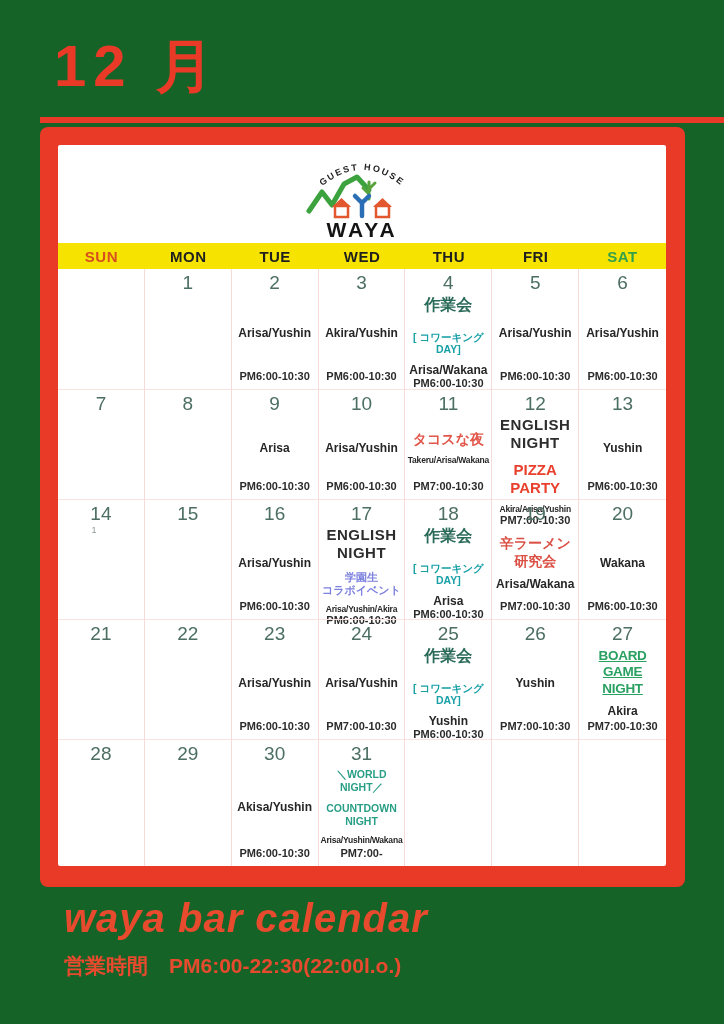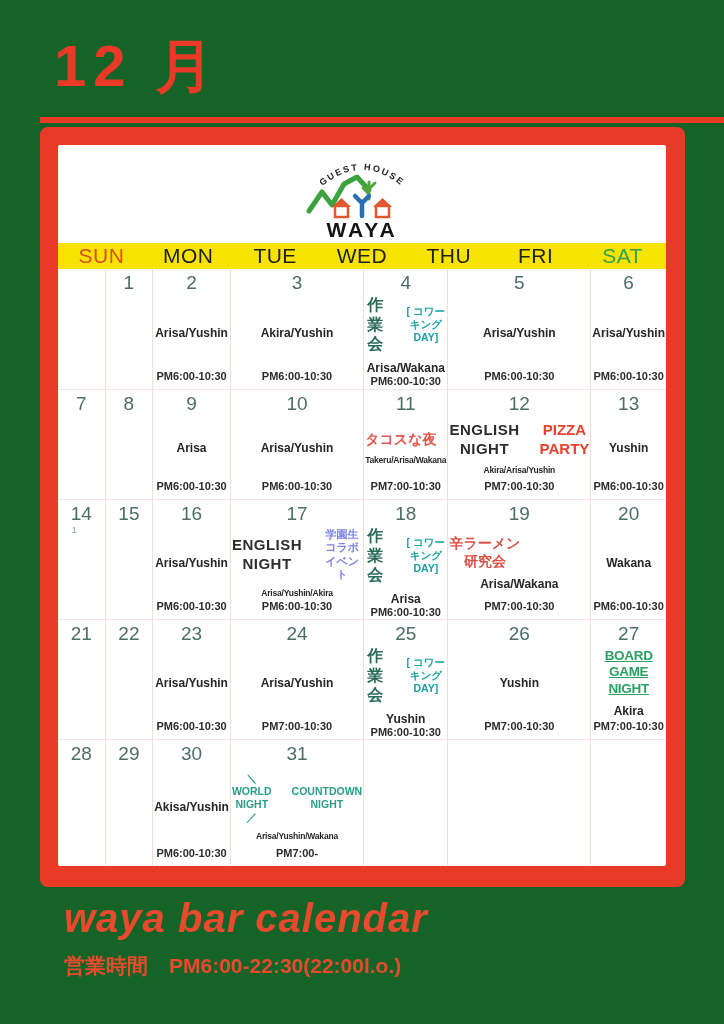--- a/index.html
+++ b/index.html
@@ -19,39 +19,39 @@
   }
   .sheet{
     position:absolute;left:58px;top:145px;width:608px;height:721px;
     background:#ffffff;border-radius:2px;
   }
   .logo-band{height:98px;display:flex;align-items:center;justify-content:center;}
   .weekday-row{
     height:26px;background:#f6e400;
     display:grid;grid-template-columns:repeat(7,1fr);align-items:center;
   }
-  .weekday{text-align:center;font-weight:400;font-size:21px;letter-spacing:0.5px;}
+  .weekday{text-align:center;font-weight:700;font-size:15px;letter-spacing:0.5px;}
   .cal-grid{
     display:grid;grid-template-columns:repeat(7,1fr);
     grid-template-rows:120px 110px 120px 120px 127px;
   }
   .cell{
     border-right:1px solid #f6dcd7;border-top:1px solid #f8e3de;
     display:flex;flex-direction:column;align-items:center;
     padding:2px 1px 0 1px;box-sizing:border-box;
   }
   .cal-grid .cell:nth-child(7n){border-right:none;}
   .cal-grid .cell:nth-child(-n+7){border-top:none;}
   .date{font-size:19px;color:#4c6e63;line-height:24px;}
   .note{font-size:9px;color:#8a9a94;line-height:8px;align-self:center;margin-left:-14px;}
   .mid{flex:1;display:flex;flex-direction:column;justify-content:center;align-items:center;gap:7px;width:100%;}
-  .lines{display:flex;flex-direction:row;gap:20px;align-items:center;width:100%;}
+  .lines{display:flex;flex-direction:column;gap:8px;align-items:center;width:100%;}
   .ln{white-space:pre-line;text-align:center;font-weight:700;line-height:1.22;}
   .ln-worksession{font-size:16px;color:#2a6a58;}
-  .ln-coworking{font-size:10.5px;color:#17a0a6;}
+  .ln-coworking{font-size:10.5px;color:#17a0a6;margin-top:8px;}
   .ln-tacos{font-size:14px;color:#e2574b;}
   .ln-english{font-size:15px;color:#2d2d2d;letter-spacing:0.5px;}
   .ln-pizza{font-size:15px;color:#e8402c;}
   .ln-collab{font-size:11px;color:#7d82de;}
   .ln-ramen{font-size:14px;color:#da5045;}
   .ln-xmas{font-size:18px;color:#e23b2e;font-style:italic;}
   .ln-boardgame{font-size:13.5px;color:#2aa061;letter-spacing:-0.3px;text-decoration:underline;}
   .ln-worldnight{font-size:10.5px;color:#279e85;}
   .staff{font-size:12px;font-weight:700;color:#262626;white-space:nowrap;}
   .staff.small{font-size:8.5px;letter-spacing:-0.2px;}

